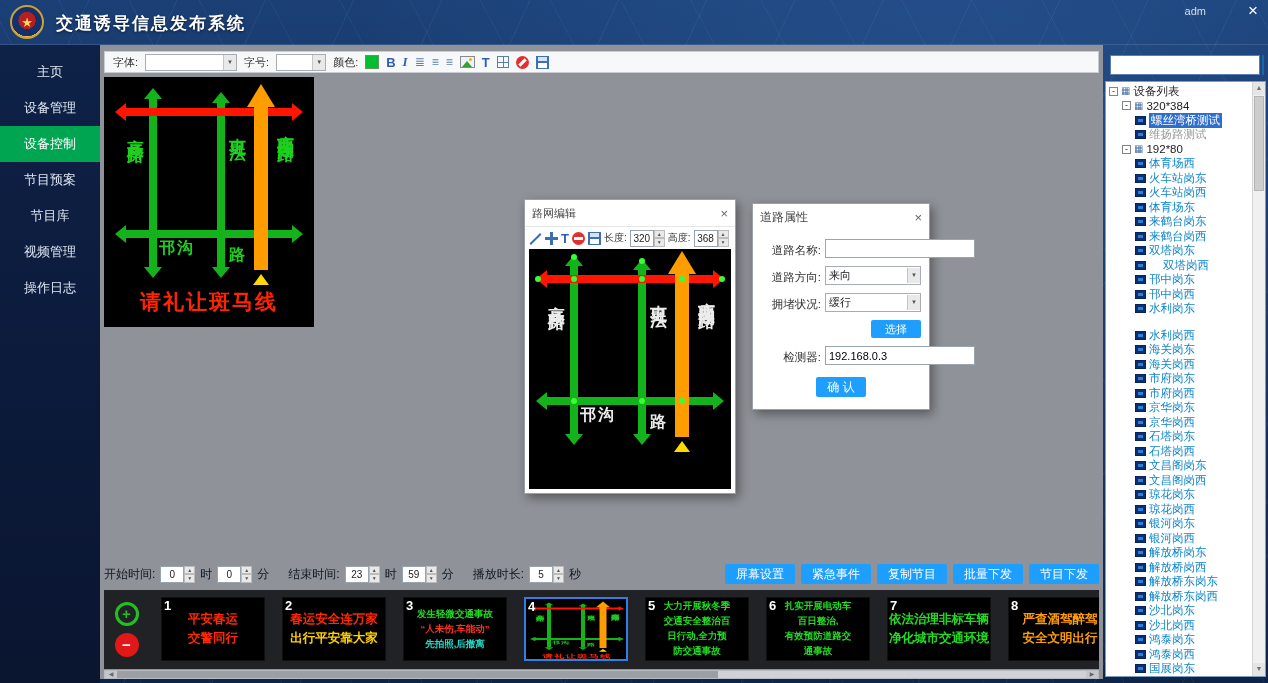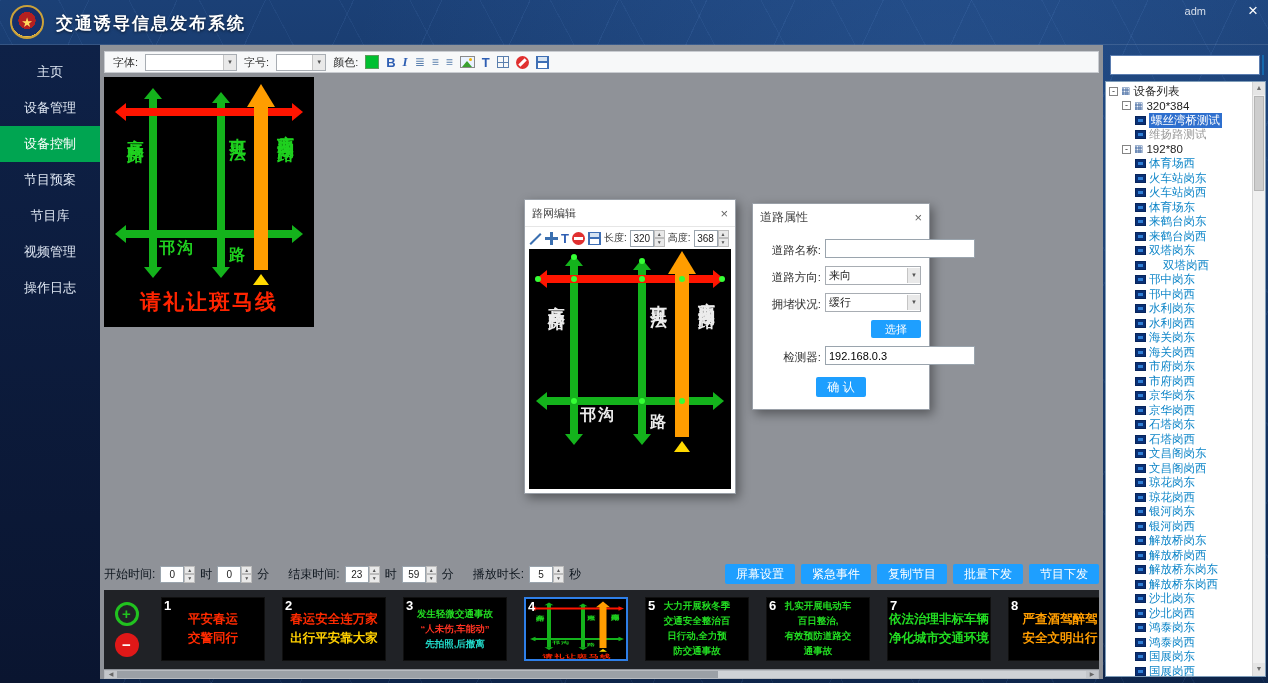--- a/index.html
+++ b/index.html
@@ -523,21 +523,21 @@
           <span class="lbl">邗中岗东</span>
         </div>
         <div class="trow t-item" style="padding-left: 26px;">
           <span class="dicon"></span>
           <span class="lbl">邗中岗西</span>
         </div>
         <div class="trow t-item" style="padding-left: 26px;">
           <span class="dicon"></span>
           <span class="lbl">水利岗东</span>
         </div>
-        <div class="trow t-item" style="padding-left: 26px;">
+        <div class="trow t-item" style="padding-left: 26px; margin-top: 12px;">
           <span class="dicon"></span>
           <span class="lbl">水利岗西</span>
         </div>
         <div class="trow t-item" style="padding-left: 26px;">
           <span class="dicon"></span>
           <span class="lbl">海关岗东</span>
         </div>
         <div class="trow t-item" style="padding-left: 26px;">
           <span class="dicon"></span>
           <span class="lbl">海关岗西</span>

